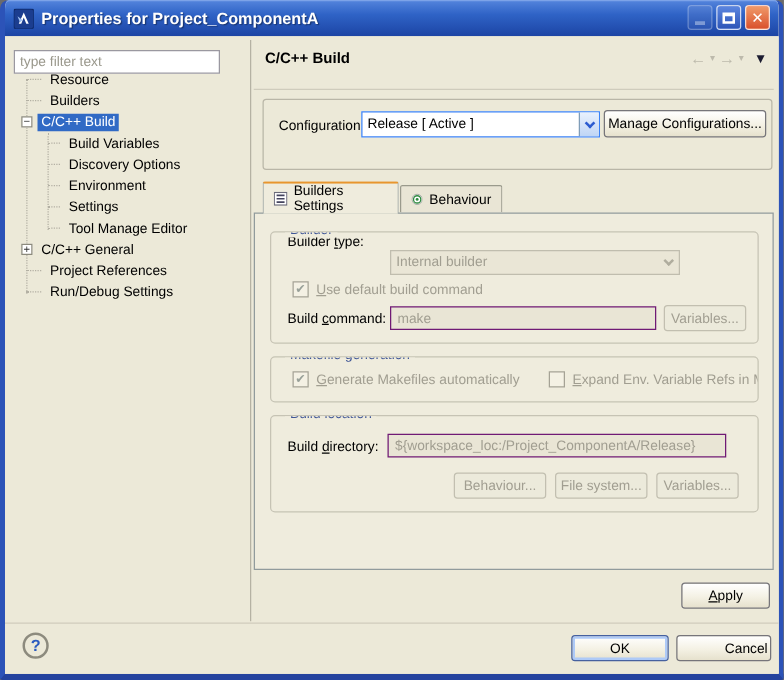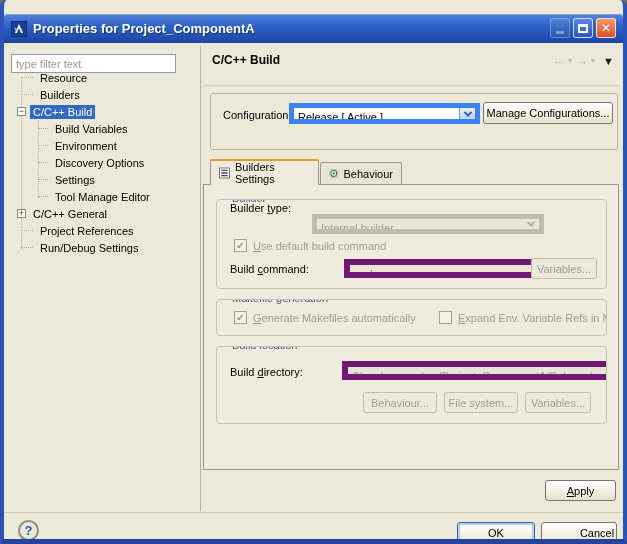--- a/index.html
+++ b/index.html
@@ -13,21 +13,20 @@
     border-radius:7px 7px 2px 2px; overflow:hidden; background:var(--panel);
   }
 
   
   .titlebar {
     position:relative; height:29px; width:619px;
     background:linear-gradient(180deg,#5585dd 0%, #2f63c6 40%, var(--tb-bottom) 100%);
     display:flex; align-items:center;
     border-radius:4px 4px 0 0;
     box-shadow:inset 0 1px 0 #7da3e8;
-    margin-top:14px;
   }
   .win-icon { width:16px; height:16px; margin-left:7px; flex:none; }
   .win-title { color:#fff; font-weight:bold; font-size:13px; margin-left:6px;
     text-shadow:1px 1px 1px rgba(0,0,0,.4); white-space:nowrap; }
   .win-controls { position:absolute; right:7px; top:4px; display:flex; gap:3px; }
   .wbtn { width:20px; height:20px; border-radius:3px; border:1px solid rgba(255,255,255,.75);
     display:flex; align-items:center; justify-content:center; color:#fff; }
   .wbtn.min  { background:linear-gradient(#6a8fd8,#3a60b8); opacity:.4; }
   .wbtn.min .dash { width:8px; height:3px; background:#fff; margin-top:9px; }
   .wbtn.max  { background:linear-gradient(#5c86e0,#2c55b8); }
@@ -65,21 +64,21 @@
   .nav-arrows .sm { font-size:8px; }
   .nav-arrows .menu { color:#1c1c30; font-size:11px; margin-left:5px; }
   .hsep { position:absolute; border-top:1px solid #cfccbc; }
   .hsep.under-title { left:199px; top:42px; width:416px; }
   .hsep.above-ok { left:0; top:469px; width:619px; }
 
   
   .config-box { position:absolute; left:206px; top:50px; width:408px; height:57px;
     border:1px solid #b9b6a7; border-radius:3px; }
   .config-label { position:absolute; left:12px; top:15px; }
-  .combo { position:absolute; display:flex; border:5px solid #3b82f6; background:#fff; }
+  .combo { position:absolute; display:flex; border:1px solid #3b82f6; background:#fff; }
   .combo.config { left:78px; top:9px; width:191px; height:21px; }
   .combo-text { flex:1; padding:3px 4px; white-space:nowrap; overflow:hidden; }
   .combo-btn { flex:none; width:16px; background:linear-gradient(#e9f1fd,#bfd5f5);
     border-left:1px solid #7f9db9; display:flex; align-items:center; justify-content:center; }
   .chev { width:6px; height:6px; border-right:2px solid #2b5bd0; border-bottom:2px solid #2b5bd0;
     transform:rotate(45deg) translate(-1px,-1px); }
   .combo.disabled { background:#eae6d6; border-color:#c0bdae; color:var(--disabled); }
   .combo.disabled .combo-btn { background:none; border-left:none; }
   .combo.disabled .chev { border-color:#b0ad9e; }
 
@@ -105,22 +104,22 @@
   .group-title { position:absolute; top:-8px; left:11px; background:#efecdd; padding:0 4px;
     color:var(--group-title); z-index:1; }
   .group.builder  { left:12px; top:14px;  width:391px; height:90px; }
   .group.makefile { left:12px; top:114px; width:391px; height:37px; }
   .group.location { left:12px; top:161px; width:391px; height:78px; }
   .group { font-size:11px; }
   .group .group-title { overflow:visible; }
   .glabel { position:absolute; white-space:nowrap; }
   .dis { color:var(--disabled); }
 
-  .field { position:absolute; background:#e9e5d5; border:6px solid #701a75;
-    color:var(--disabled); padding:3px 5px; white-space:nowrap; overflow:hidden;margin-left:32px; }
+  .field { position:absolute; background:#e9e5d5; border:1px solid #701a75;
+    color:var(--disabled); padding:3px 5px; white-space:nowrap; overflow:hidden; }
 
   .cb { position:absolute; width:13px; height:13px; background:#f4f1e4; border:1px solid #a5a295;
     display:flex; align-items:center; justify-content:center; font-size:10px; color:#98a098;
     line-height:1; }
 
   
   .help { position:absolute; left:14px; top:477px; width:21px; height:21px; border-radius:50%;
     border:2px solid #8d8b7e; color:#2b5bbf; font-weight:bold; font-size:13px;
     display:flex; align-items:center; justify-content:center; background:var(--panel); }
 
@@ -166,25 +165,25 @@
         <div class="tree-row lvl0">
           <span class="expander">−</span>
           <span class="tree-label selected">C/C++ Build</span>
         </div>
         <div class="tree-row lvl1">
           <span class="stub"></span>
           <span class="tree-label">Build Variables</span>
         </div>
         <div class="tree-row lvl1">
           <span class="stub"></span>
+          <span class="tree-label">Discovery Options</span>
+        </div>
+        <div class="tree-row lvl1">
+          <span class="stub"></span>
           <span class="tree-label">Environment</span>
-        </div>
-        <div class="tree-row lvl1">
-          <span class="stub"></span>
-          <span class="tree-label">Discovery Options</span>
         </div>
         <div class="tree-row lvl1">
           <span class="stub"></span>
           <span class="tree-label">Settings</span>
         </div>
         <div class="tree-row lvl1">
           <span class="stub"></span>
           <span class="tree-label">Tool Manage Editor</span>
         </div>
         <div class="tree-row lvl0">

